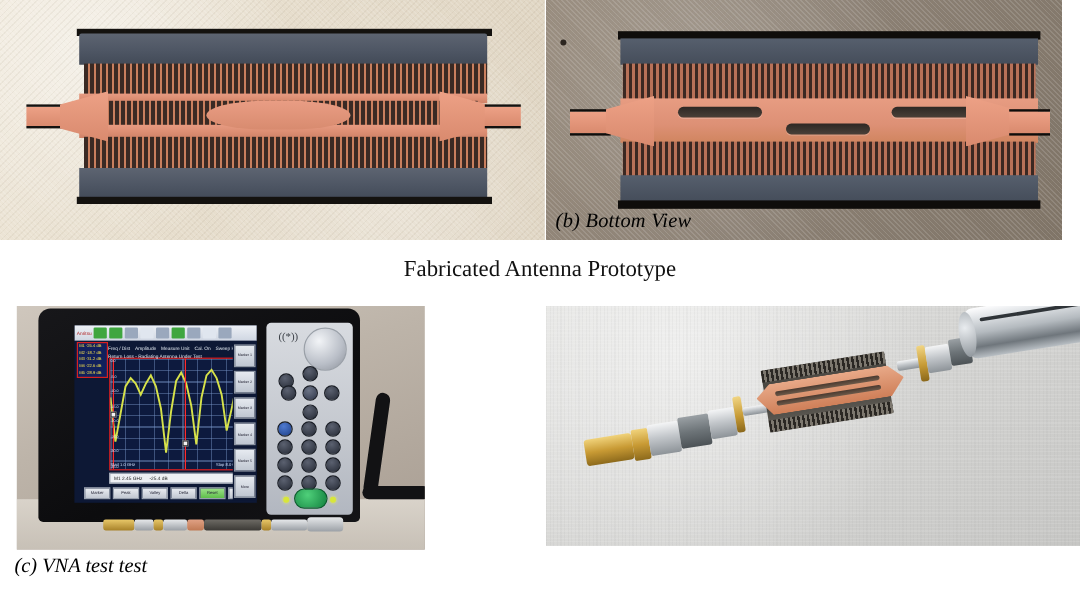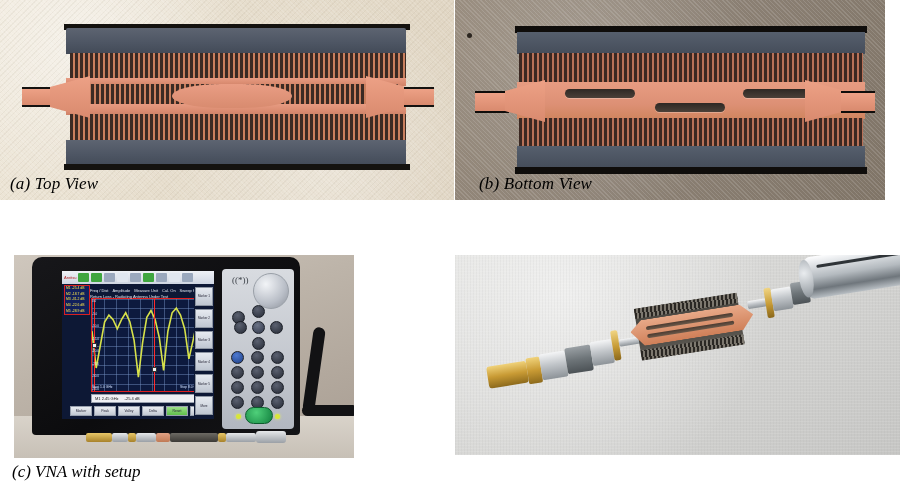--- a/index.html
+++ b/index.html
@@ -364,21 +364,20 @@
       <div class="comb r3"></div>
       <div class="sub-dark bot"></div>
       <div class="edge-black b"></div>
 
       <div id="feed-left-strip"></div>
       <div id="feed-taper"></div>
       <div class="bulge"></div>
       <div id="feed-taper-r"></div>
       <div id="feed-right"></div>
     </div>
-    <div class="cap-overlay" style="left:10px;top:174px;">(a) Top View</div>
   </div>
 
   <div class="photo" id="panel-b">
     <div class="fabric-noise"></div>
     <div class="speck"></div>
     <div id="ant-bot">
       <div class="b-edge t"></div>
       <div class="b-slab t"></div>
       <div class="b-comb t"></div>
       <div class="b-ground"></div>
@@ -386,23 +385,24 @@
       <div class="b-slot" style="left:180px;top:77px;width:70px;"></div>
       <div class="b-slot" style="left:268px;top:63px;width:70px;"></div>
       <div class="b-comb b"></div>
       <div class="b-slab b"></div>
       <div class="b-edge b"></div>
       <div class="b-feed-strip"></div>
       <div class="b-taper"></div>
       <div class="b-taper-r"></div>
       <div class="b-feed-strip-r"></div>
     </div>
-    <div class="cap-overlay" style="left:24px;top:174px;">(b) Bottom View</div>
+    <div class="cap-overlay" style="left:8px;top:174px;">(b) Bottom View</div>
   </div>
 
+  <div class="cap-plain" style="left:0;top:214px;width:900px;text-align:center;">Fabricated Antenna Prototype</div>
 
   <div class="photo" id="panel-c">
     <div id="tablebase"></div>
 
     <div id="vna-body">
 
       <div id="vna-screen">
 
         <div id="vna-toolbar">
           <span class="tb-label">Anritsu</span>
@@ -523,21 +523,21 @@
       <div class="asm silver" style="left:26px;width:16px;"></div>
       <div class="asm gold" style="left:42px;width:8px;"></div>
       <div class="asm silver" style="left:50px;width:20px;"></div>
       <div class="asm copper" style="left:70px;width:14px;"></div>
       <div class="asm dark" style="left:84px;width:48px;"></div>
       <div class="asm gold" style="left:132px;width:8px;"></div>
       <div class="asm silver" style="left:140px;width:30px;"></div>
       <div class="asm silver" style="left:170px;width:30px;height:12px;top:1px;border-radius:3px;"></div>
     </div>
   </div>
-  <div class="cap-below" style="left:12px;top:462px;">(c) VNA with setup</div>
+  <div class="cap-below" style="left:12px;top:462px;">(c) VNA test test</div>
 
   <div class="photo" id="panel-d">
     <div class="grain"></div>
 
     <div id="assembly-d">
       <div class="d-part d-gold" style="left:0px;top:52px;width:40px;height:22px;border-radius:3px;"></div>
       <div class="d-part d-gold" style="left:40px;top:50px;width:14px;height:26px;"></div>
       <div class="d-part d-silver" style="left:54px;top:48px;width:26px;height:26px;"></div>
       <div class="d-part d-dkgrey" style="left:80px;top:46px;width:26px;height:26px;"></div>
       <div class="d-part d-silver" style="left:106px;top:44px;width:22px;height:24px;"></div>

